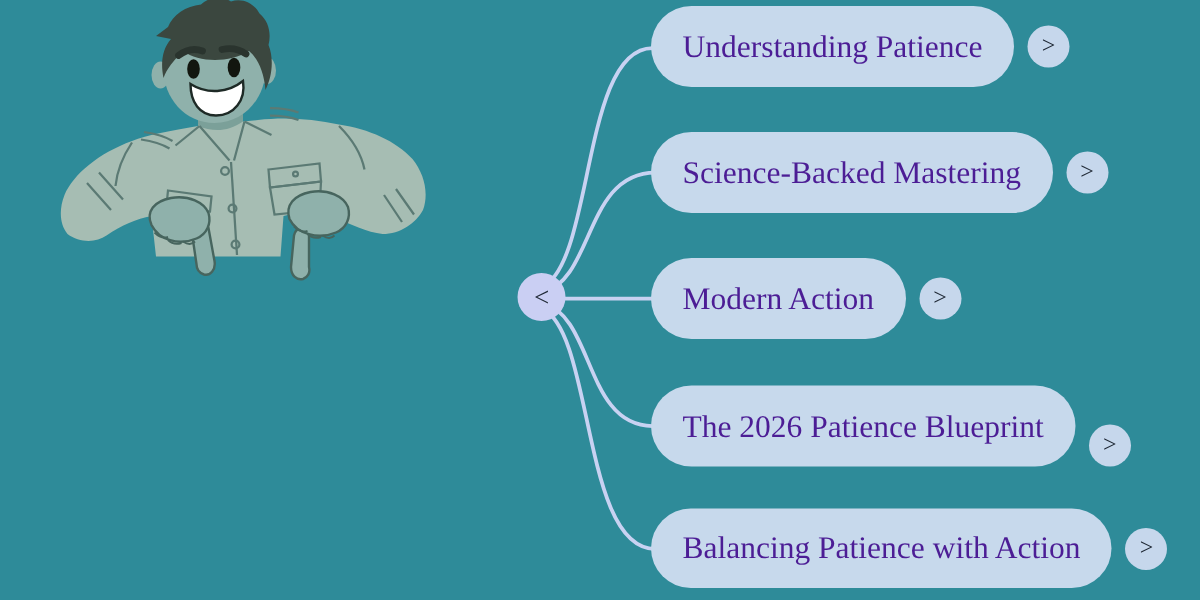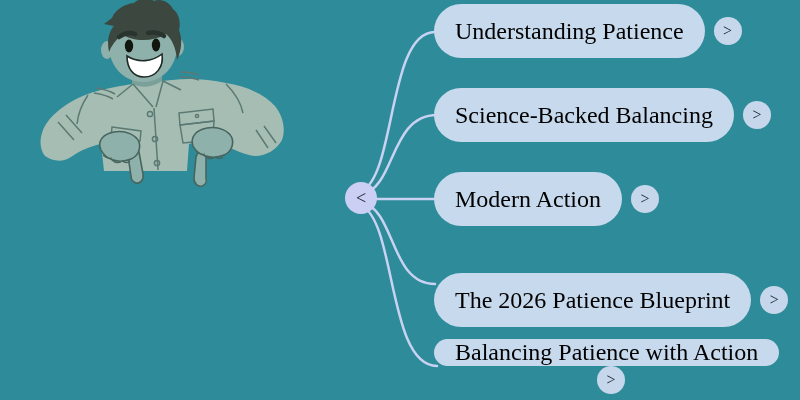--- a/index.html
+++ b/index.html
@@ -8,21 +8,21 @@
     background:#2E8B99;
     font-family:"Liberation Serif","DejaVu Serif",serif;
   }
   svg.layer{position:absolute;left:0;top:0;pointer-events:none;}
   .connectors{z-index:1;}
   .character{z-index:3;}
   .node{
     position:absolute;z-index:2;
     display:flex;align-items:center;
     border-radius:27px;
-    color:#000000;font-size:24px;white-space:nowrap;
+    color:#4c1d95;font-size:21px;white-space:nowrap;
   }
   .node-root{
     left:48px;top:170px;height:56px;padding:0 24px;
     background:#C7CAF3;
   }
   .branch-row{
     position:absolute;z-index:2;left:434px;height:54px;
     display:flex;align-items:center;
   }
   .node-branch{
@@ -36,21 +36,21 @@
     cursor:pointer;z-index:2;user-select:none;
   }
   .btn-collapse{
     position:absolute;left:345px;top:182px;width:32px;height:32px;
     background:#CACFF3;font-size:18px;
   }
   .btn-expand{
     width:28px;height:28px;margin-left:9px;flex:0 0 auto;
     background:#C6D7EC;font-size:16px;
   }
-  .row-1{top:4px;} .row-2{top:88px;} .row-3{top:172px;} .row-4{top:273px;} .row-5{top:339px;height:53px;flex-direction:column;}
+  .row-1{top:4px;} .row-2{top:88px;} .row-3{top:172px;} .row-4{top:257px;align-items:flex-end;} .row-5{top:339px;height:53px;}
 </style>
 </head>
 <body>
 
 <div class="stage">
 
   <svg class="layer connectors" width="800" height="400" viewBox="0 0 800 400">
     <g fill="none" stroke="#C8D2F2" stroke-width="2.5" stroke-linecap="round">
       <path d="M 362 191 C 396 174, 388 32, 435 32"></path>
       <path d="M 362 195 C 396 186, 390 115, 437 115"></path>
@@ -63,21 +63,21 @@
   <div class="mm-btn btn-collapse">&lt;</div>
 
   <div class="branch-row row-1">
     <div class="node node-branch">
       <span>Understanding Patience</span>
     </div>
     <div class="mm-btn btn-expand">&gt;</div>
   </div>
   <div class="branch-row row-2">
     <div class="node node-branch">
-      <span>Science-Backed Balancing</span>
+      <span>Science-Backed Mastering</span>
     </div>
     <div class="mm-btn btn-expand">&gt;</div>
   </div>
   <div class="branch-row row-3">
     <div class="node node-branch">
       <span>Modern Action</span>
     </div>
     <div class="mm-btn btn-expand">&gt;</div>
   </div>
   <div class="branch-row row-4">

